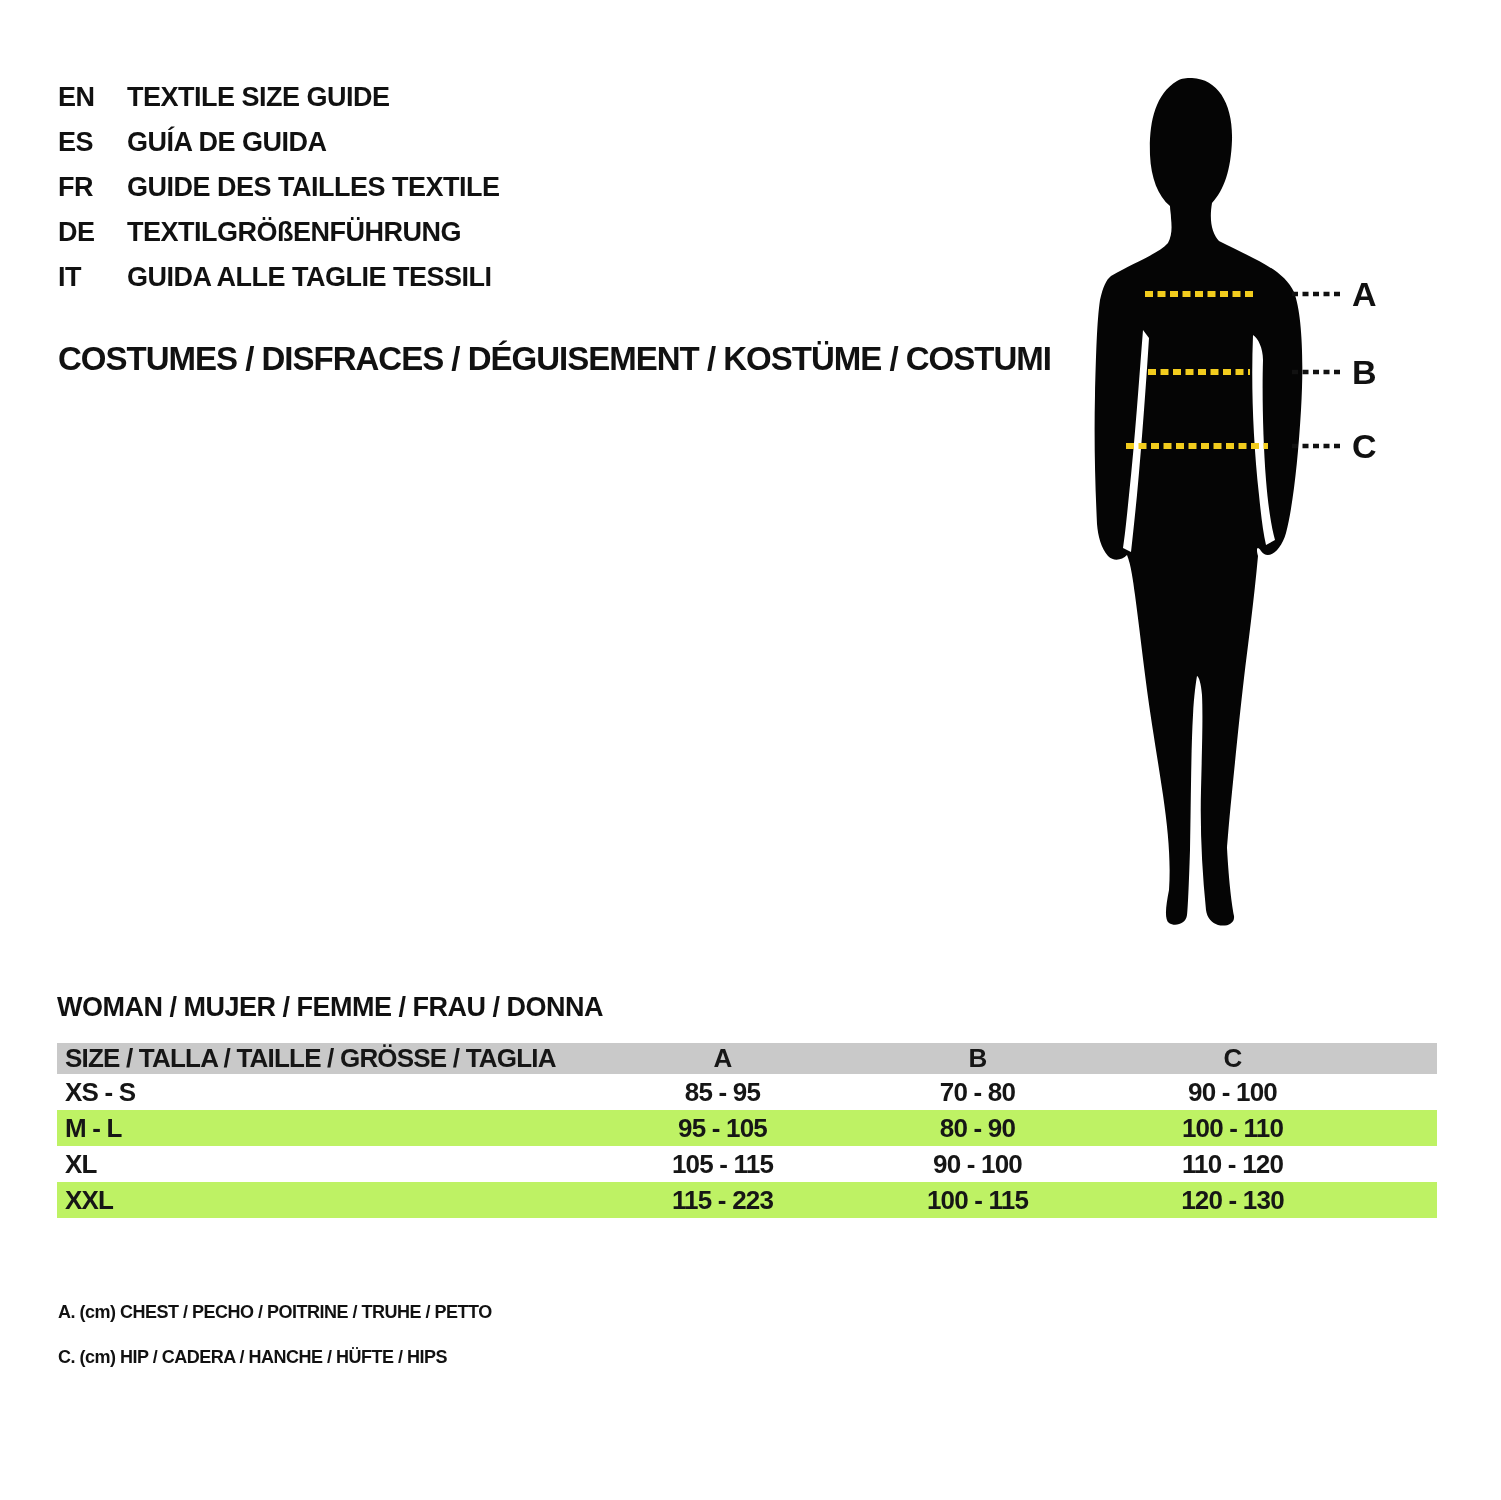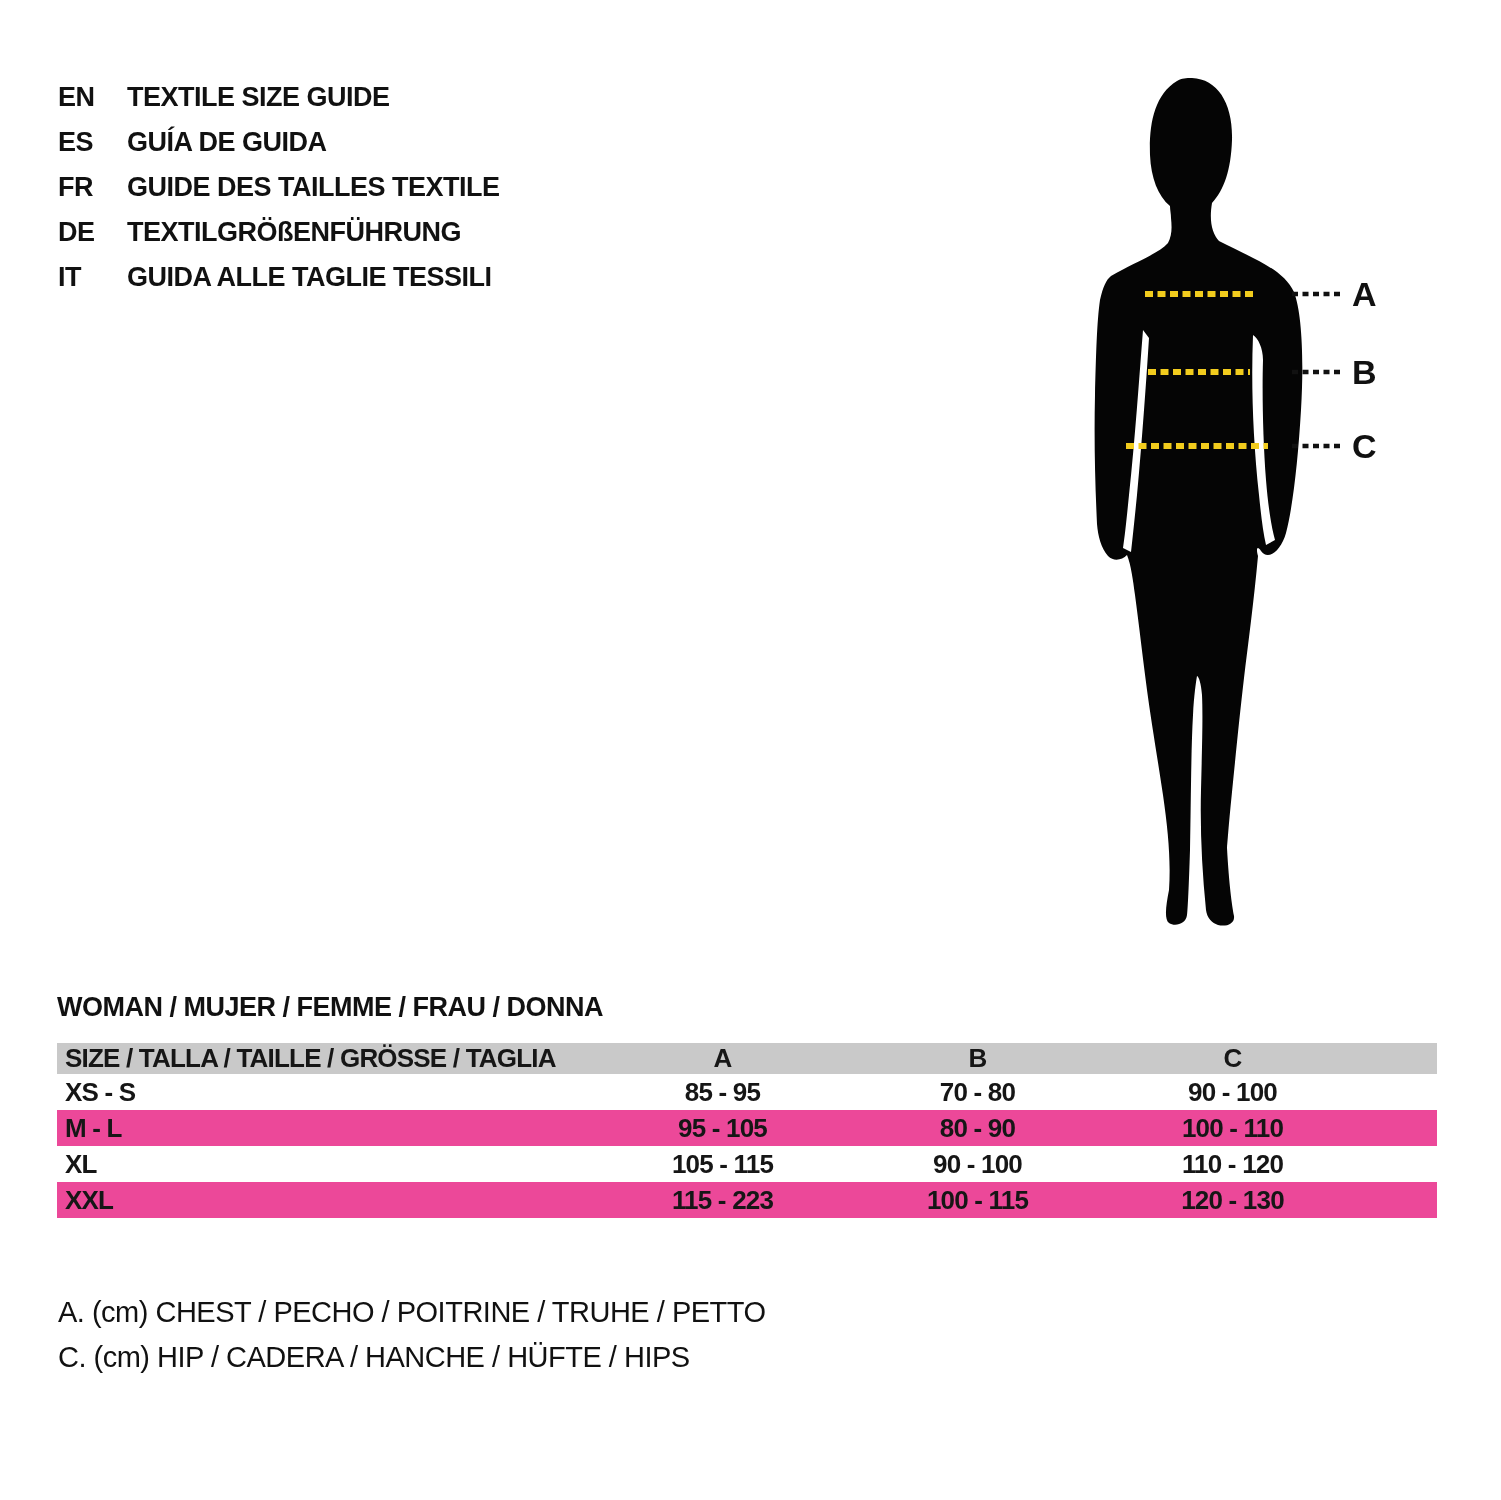--- a/index.html
+++ b/index.html
@@ -29,24 +29,24 @@
     border-collapse:collapse;table-layout:fixed;
     font-size:26px;font-weight:700;letter-spacing:-0.8px;color:#161616;
   }
   table.size-table th, table.size-table td{
     padding:0;margin:0;font-weight:700;white-space:nowrap;overflow:hidden;
   }
   table.size-table thead th{height:24px;background:#c9c9c9;text-align:center;vertical-align:middle;}
   table.size-table thead th.first{text-align:left;padding-left:8px;}
   table.size-table tbody td{height:36px;text-align:center;vertical-align:middle;}
   table.size-table tbody td.first{text-align:left;padding-left:8px;}
-  table.size-table tbody tr.alt{background:#ec4899;}
+  table.size-table tbody tr.alt{background:#bef264;}
   
   .legend{position:absolute;left:58px;top:1290px;}
-  .legend-row{height:45px;display:flex;align-items:center;font-size:29px;font-weight:400;
+  .legend-row{height:45px;display:flex;align-items:center;font-size:18px;font-weight:700;
     letter-spacing:-0.5px;white-space:nowrap;}
 </style>
 </head>
 <body>
 
 <div class="canvas">
 
   <div class="langs">
     <div class="lang-row">
       <span class="lang-code">EN</span>
@@ -63,20 +63,21 @@
     <div class="lang-row">
       <span class="lang-code">DE</span>
       <span class="lang-label">TEXTILGRÖßENFÜHRUNG</span>
     </div>
     <div class="lang-row">
       <span class="lang-code">IT</span>
       <span class="lang-label">GUIDA ALLE TAGLIE TESSILI</span>
     </div>
   </div>
 
+  <div class="cat-title">COSTUMES / DISFRACES / DÉGUISEMENT / KOSTÜME / COSTUMI</div>
 
   <svg class="figure-svg" viewBox="1040 50 460 900" xmlns="http://www.w3.org/2000/svg" aria-hidden="true">
     <path fill="#050505" d="
       M 1192 78
       C 1218 79 1233 104 1232 140
       C 1231 170 1224 190 1212 203
       C 1209 221 1212 233 1219 241
       C 1254 259 1283 269 1294 292
       C 1302 313 1304 360 1301 410
       C 1298 460 1293 506 1286 533

